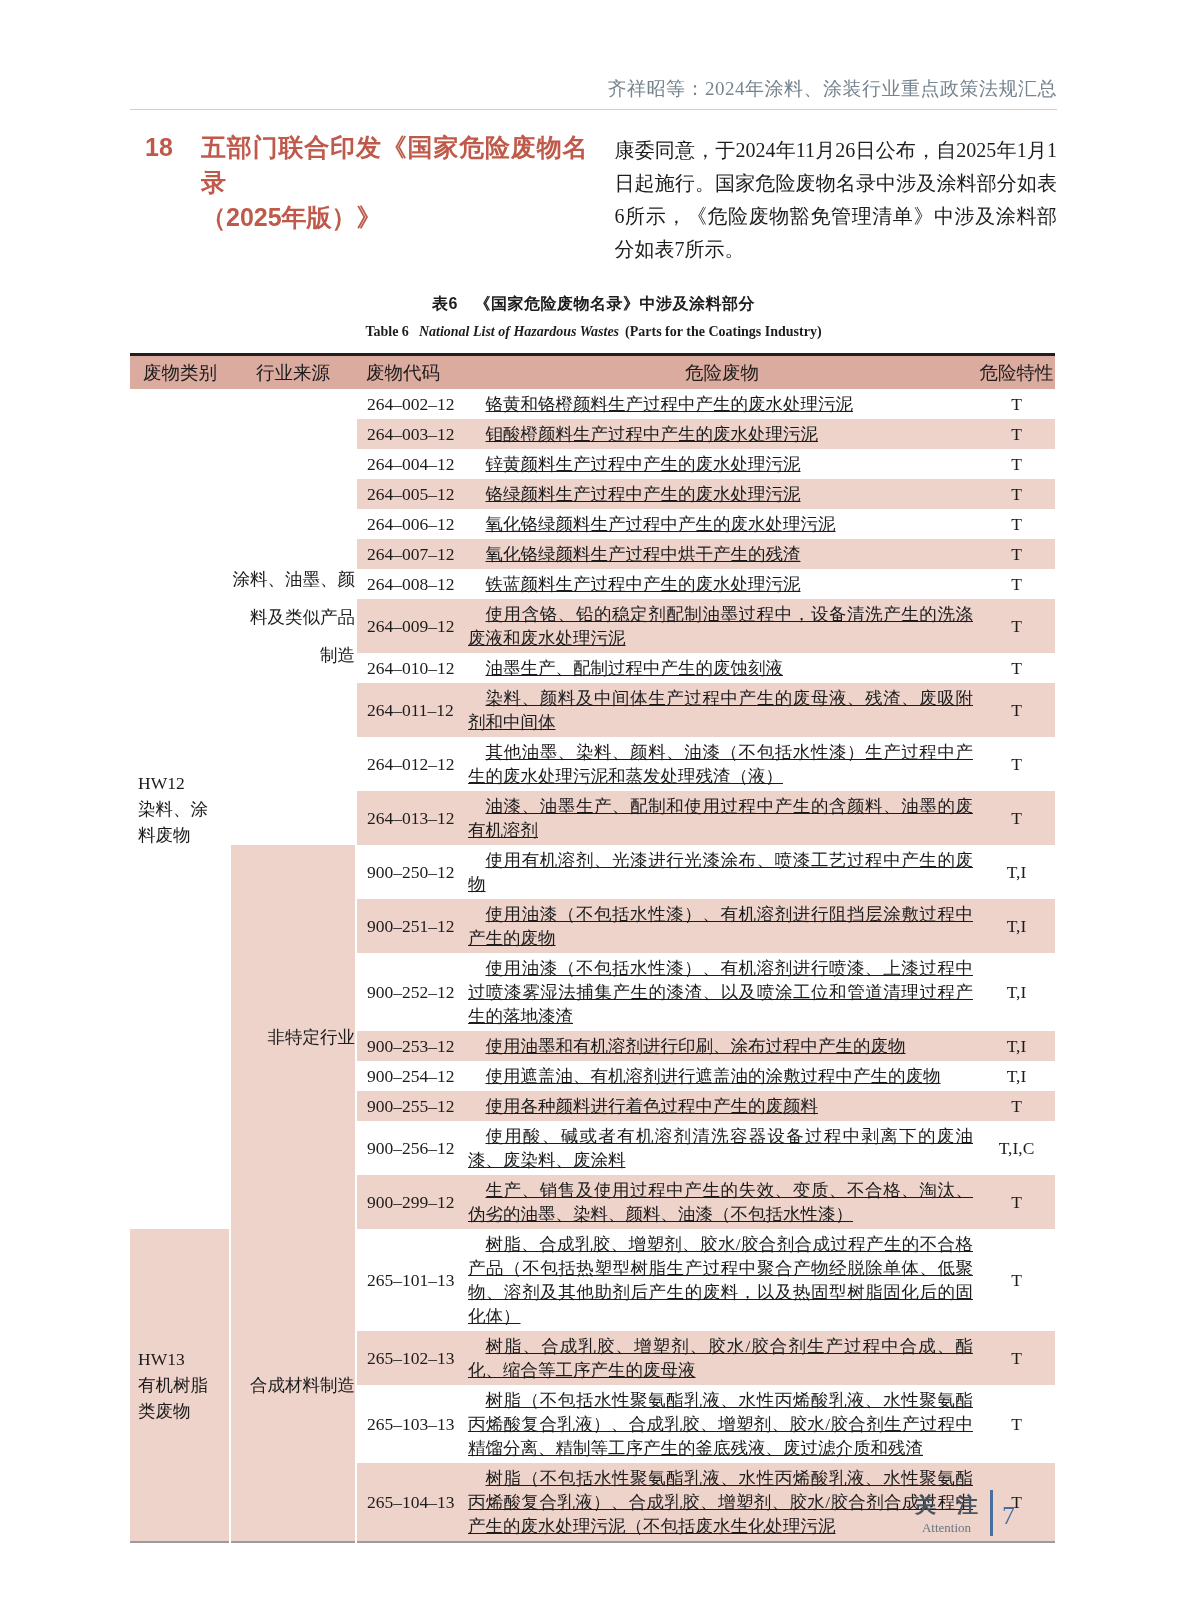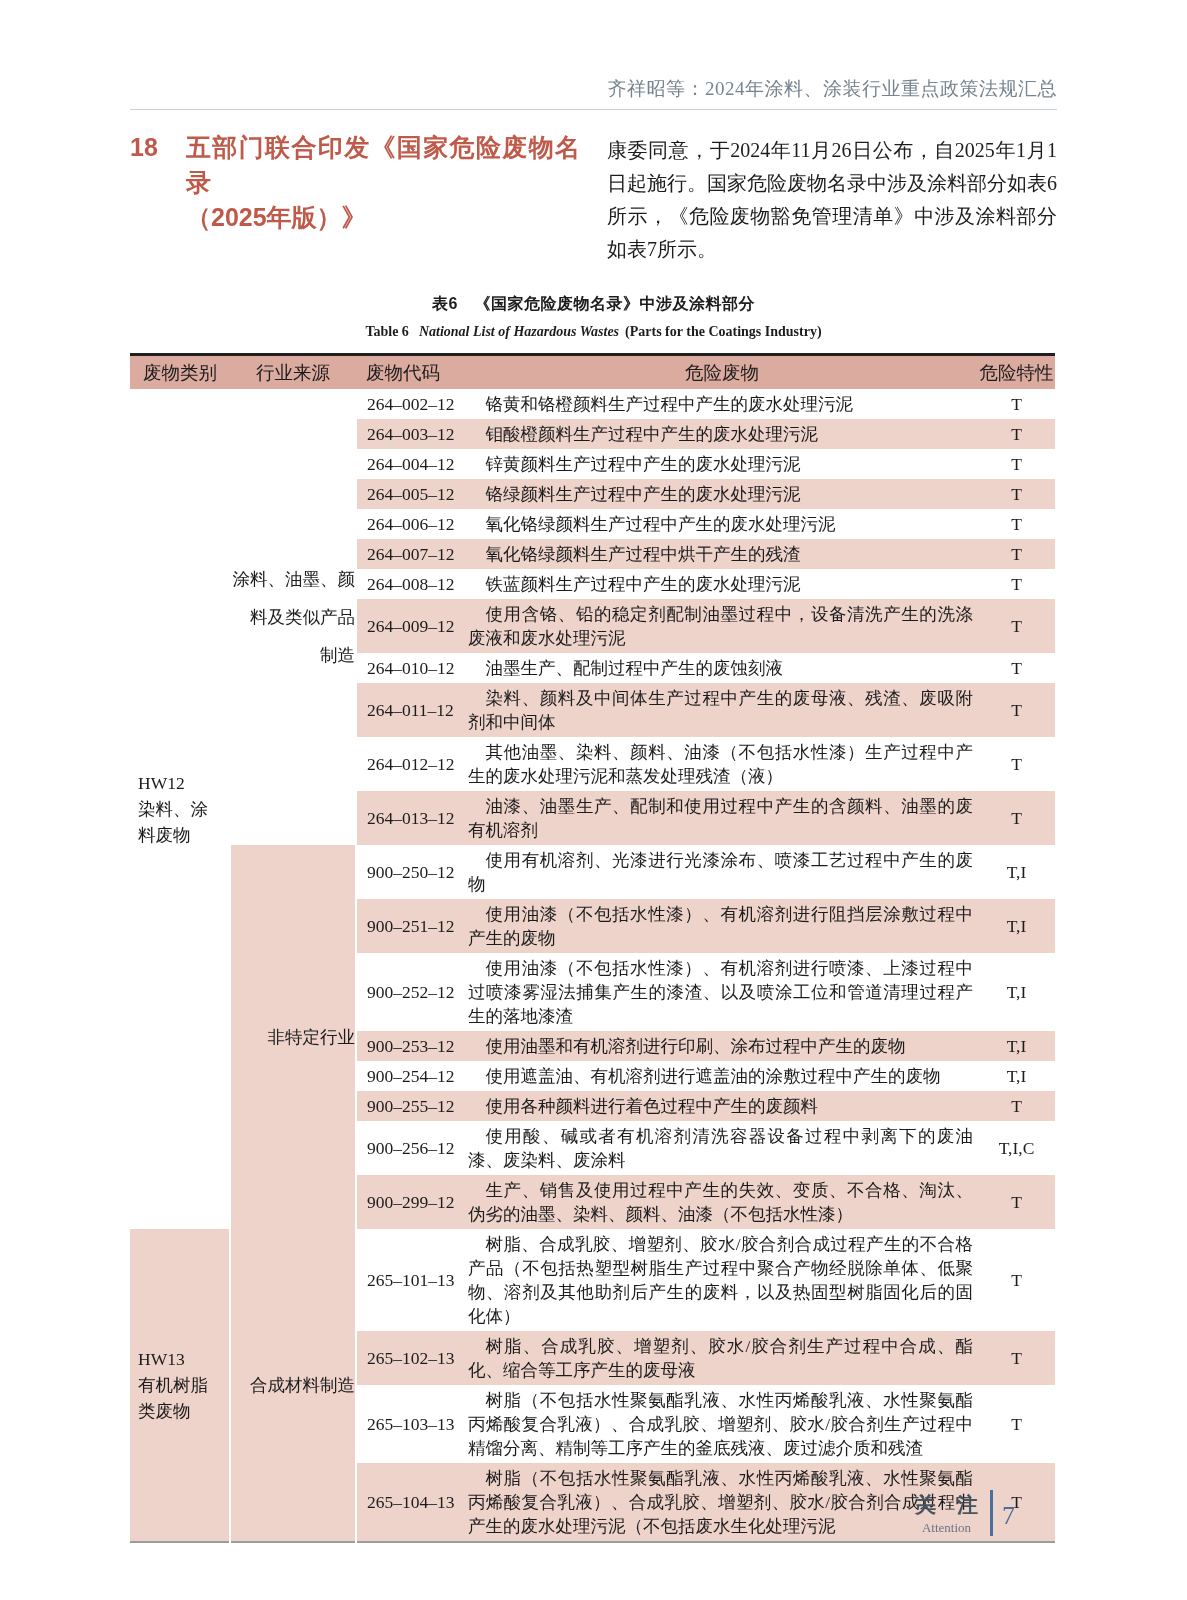--- a/index.html
+++ b/index.html
@@ -42,21 +42,21 @@
     font-family:"Liberation Sans","DejaVu Sans",sans-serif;
     font-weight:bold;
     font-size:25px;
     line-height:35px;
     color:var(--accent-red);
   }
   .section-title .num{width:56px;flex:none;}
   .section-title .tt{white-space:pre-line;}
 
   
-  .cols{display:flex;gap:27px;}
+  .cols{display:flex;gap:27px;margin-left:15px;}
   .col{width:450px;font-size:20px;line-height:33px;text-align:justify;}
   .col-left p{margin-top:10px;text-indent:2em;}
   .col-right{padding-top:24px;}
 
   
   .caption{margin-top:28px;text-align:center;}
   .cap-cn{
     font-family:"Liberation Sans","DejaVu Sans",sans-serif;
     font-weight:bold;font-size:16px;letter-spacing:.5px;
   }
@@ -87,21 +87,21 @@
     border-right:2px solid #fff;
     white-space:pre-line;line-height:26px;
     padding-left:8px;text-align:left;vertical-align:middle;
   }
   td.cell-src{
     border-right:2px solid #fff;
     white-space:pre-line;line-height:38px;
     text-align:right;vertical-align:middle;
   }
   td.cell-code{padding-left:10px;}
-  td.cell-desc{text-align:justify;text-indent:1em;padding-right:5px;padding-left:2px;}
+  td.cell-desc{text-align:justify;text-indent:1em;padding-right:5px;padding-left:2px;text-decoration:underline;}
   td.cell-attr{text-align:center;}
 
   
   .footer{
     position:absolute;right:172px;bottom:64px;
     display:flex;align-items:center;
   }
   .f-text{text-align:center;}
   .f-cn{
     font-family:"Liberation Sans","DejaVu Sans",sans-serif;

